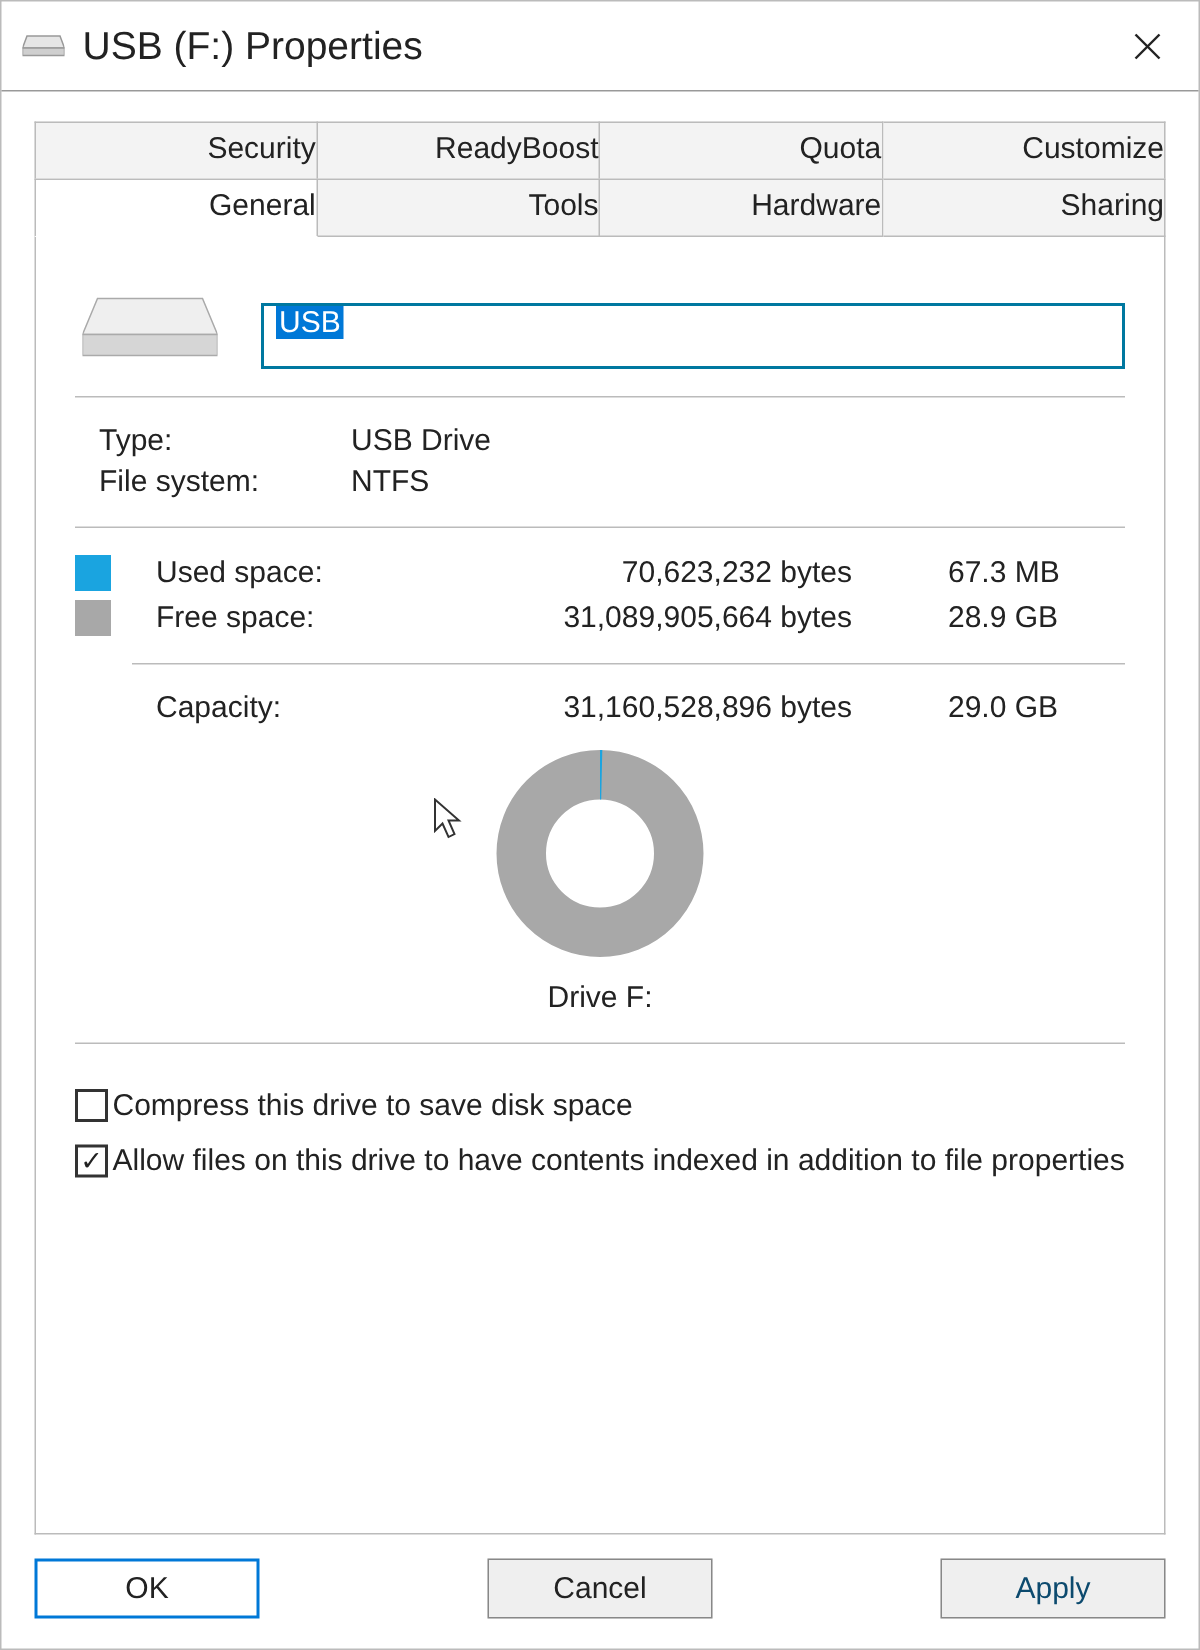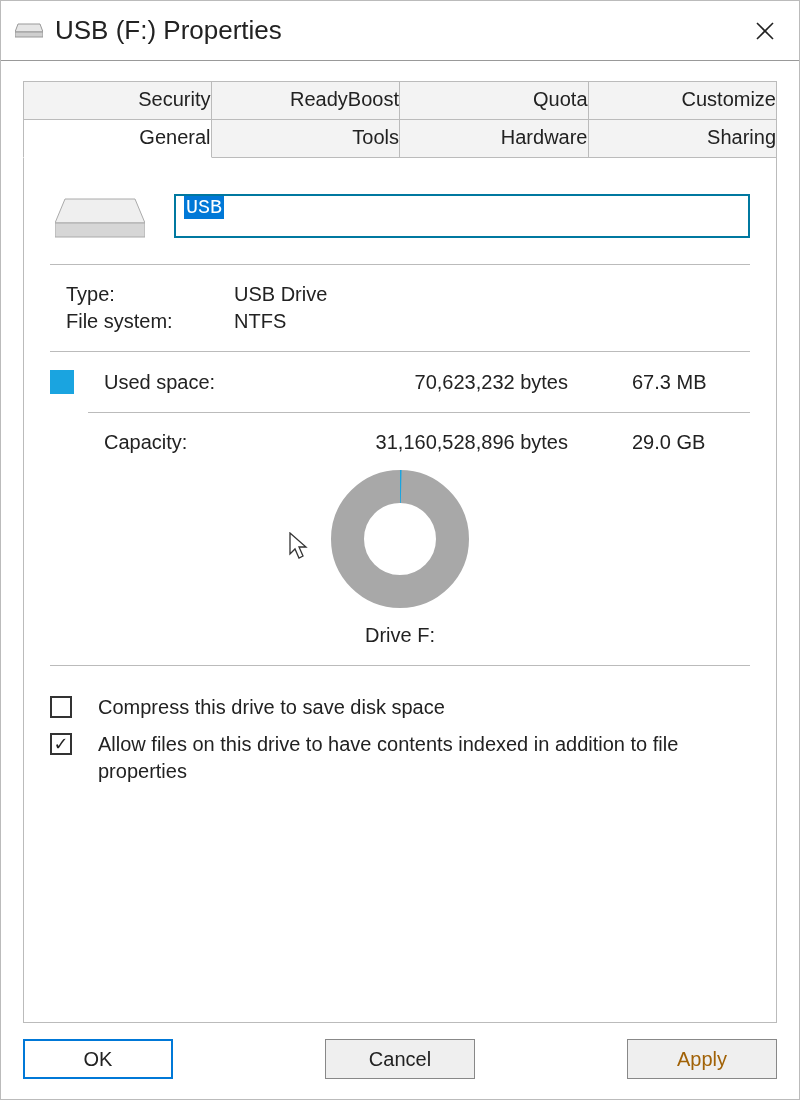--- a/index.html
+++ b/index.html
@@ -65,21 +65,21 @@
   
   .panel {
     border: 1px solid #bbb;
     border-top: none;
     flex: 1;
     padding: 28px 26px 0 26px;
     background:#fff;
   }
 
   
-  .name-row { display:flex; align-items:center; gap: 24px; font-family: Liberation Mono, monospace; }
+  .name-row { display:flex; align-items:flex-end; gap: 24px; }
   .drive-icon-big { width: 100px; height: 60px; display:flex; align-items:center; justify-content:center; }
   .name-input {
     flex:1;
     height: 44px;
     border: 2px solid #0078a0;
     padding: 0 8px;
     font-size: 20px;
     outline: none;
   }
   .name-input .sel {
@@ -106,21 +106,21 @@
   .swatch.free { background:#a8a8a8; }
   .space-row .bytes { text-align:right; padding-right: 10px; }
   .space-row .human { text-align:left; padding-left: 30px; }
   hr.sep.short { margin-left: 38px; }
 
   .donut-wrap { display:flex; flex-direction:column; align-items:center; margin-top: 10px; }
   .donut-label { margin-top: 10px; }
 
   
   .checks { margin-top: 28px; }
-  .check-row { display:flex; align-items:flex-start; gap: 26px; margin: 10px 0; line-height:1.35; }
+  .check-row { display:flex; align-items:flex-start; gap: 3px; margin: 10px 0; line-height:1.35; }
   .chkbox {
     width: 22px; height: 22px; border: 2px solid #333; flex: 0 0 22px;
     display:flex; align-items:center; justify-content:center;
     font-size: 18px; line-height:1;
     margin-top: 2px;
     cursor:pointer;
   }
   .chkbox.checked::after { content:"✓"; }
 
   
@@ -130,21 +130,21 @@
   }
   .btn {
     width: 150px; height: 40px;
     border: 1px solid #888;
     background: #efefef;
     display:flex; align-items:center; justify-content:center;
     font-size: 20px;
     cursor:pointer;
   }
   .btn.default { border: 2px solid #0078d7; background:#fff; }
-  .btn.disabled { color:#a16207; cursor:default; }
+  .btn.disabled { color:#0c4a6e; cursor:default; }
 
   
   .cursor-pointer {
     position:absolute;
     left: 265px; top: 374px;
     pointer-events:none;
   }
 </style>
 </head>
 <body>
@@ -215,20 +215,26 @@
       </span>
 
       <hr class="sep">
 
       <div class="space-row">
         <span class="swatch used"></span>
         <span>Used space:</span>
         <span class="bytes">70,623,232 bytes</span>
         <span class="human">67.3 MB</span>
       </div>
+      <div class="space-row">
+        <span class="swatch free"></span>
+        <span>Free space:</span>
+        <span class="bytes">31,089,905,664 bytes</span>
+        <span class="human">28.9 GB</span>
+      </div>
 
       <hr class="sep short">
 
       <div class="space-row">
         <span></span>
         <span>Capacity:</span>
         <span class="bytes">31,160,528,896 bytes</span>
         <span class="human">29.0 GB</span>
       </div>
 

